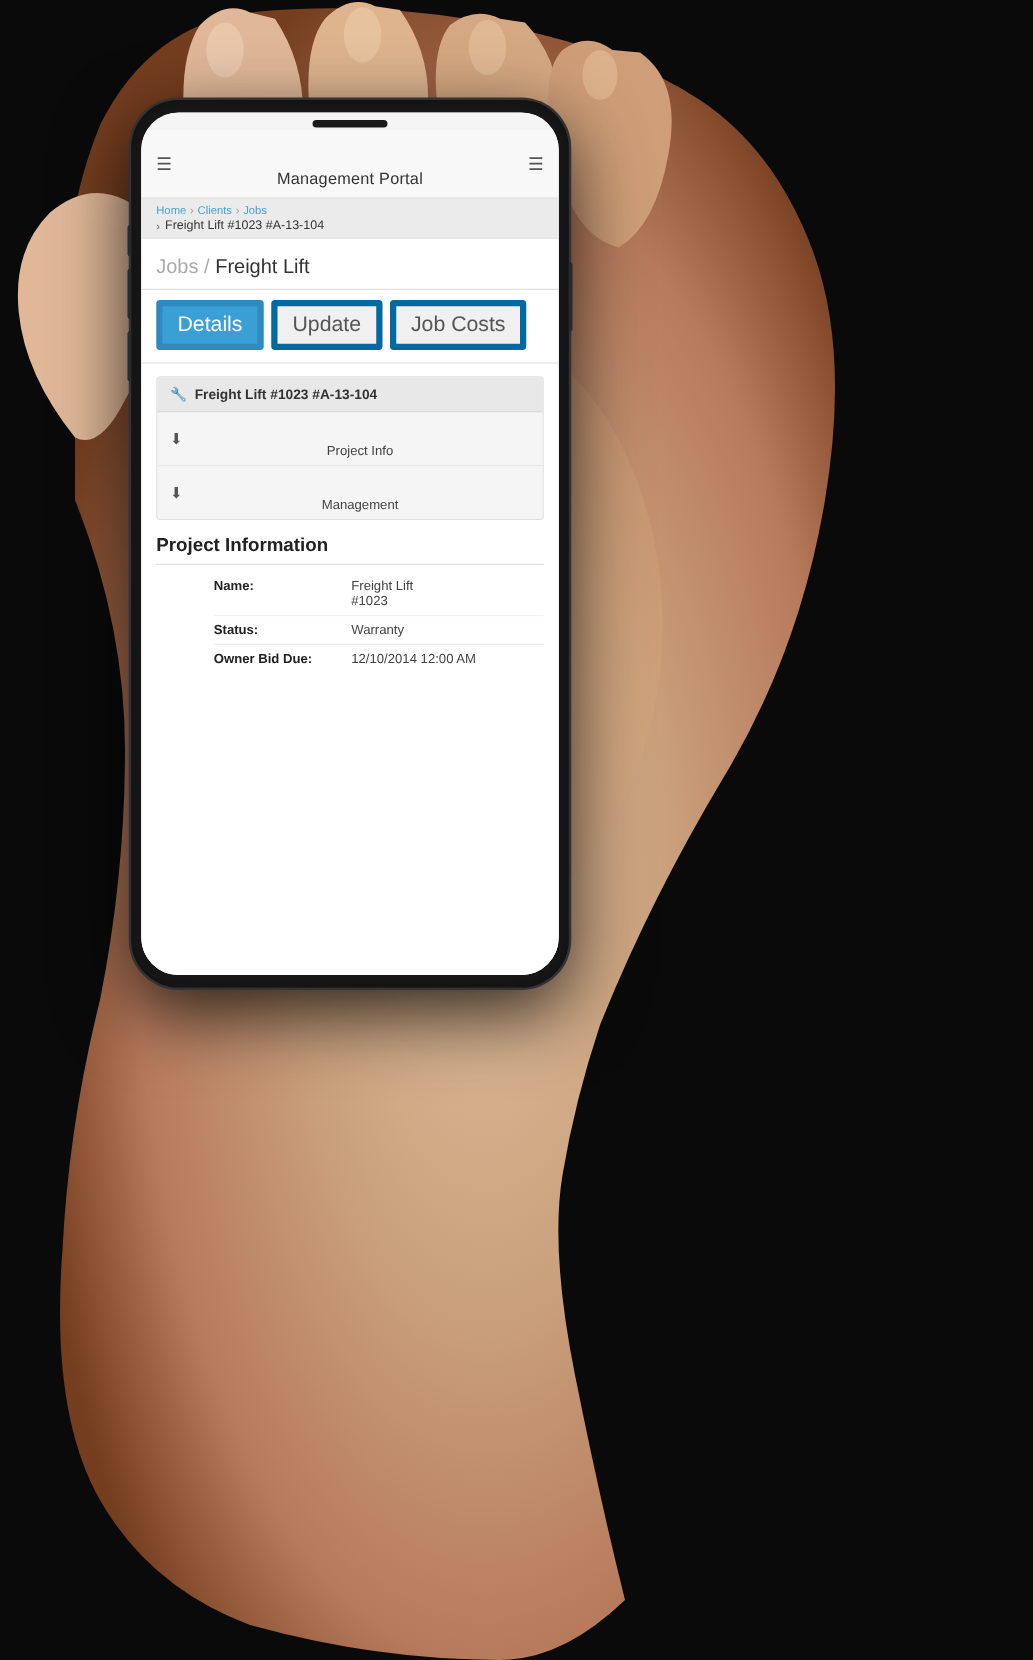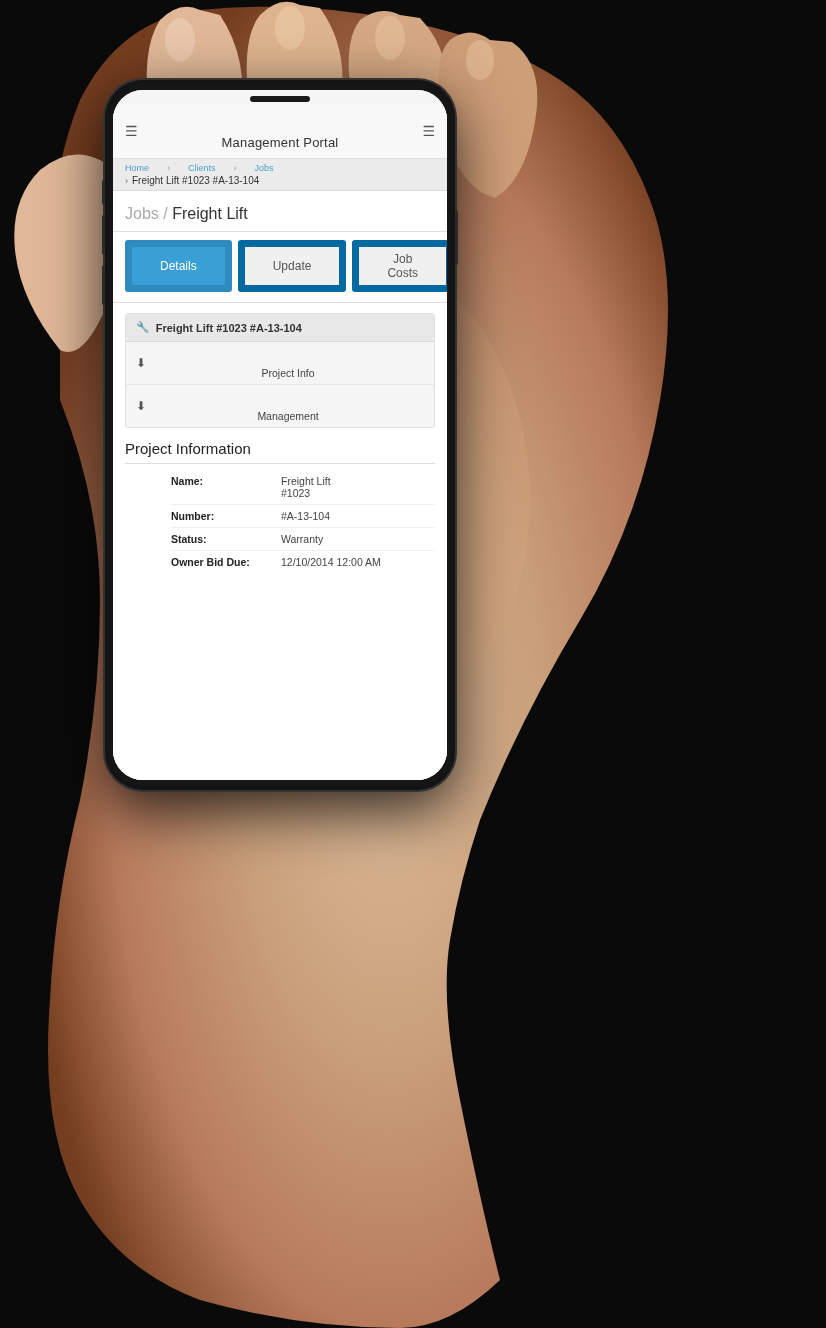--- a/index.html
+++ b/index.html
@@ -97,21 +97,21 @@
     
     .breadcrumb-bar {
       background: #ebebeb;
       padding: 4px 12px;
       border-bottom: 1px solid #ddd;
     }
 
     .breadcrumb-top {
       display: flex;
       align-items: center;
-      gap: 18px;
+      gap: 3px;
       font-size: 9px;
       color: #666;
       margin-bottom: 2px;
     }
 
     .breadcrumb-top span {
       color: #4a9fd4;
     }
 
     .breadcrumb-top .sep {
@@ -153,25 +153,25 @@
     
     .tab-area {
       background: #fff;
       padding: 8px 12px 10px;
       display: flex;
       gap: 6px;
       border-bottom: 1px solid #e0e0e0;
     }
 
     .tab-btn {
-      padding: 5px 28px;
-      border: 7px solid #0369a1;
+      padding: 5px 12px;
+      border: 5px solid #0369a1;
       background: #f0f0f0;
       border-radius: 3px;
-      font-size: 12px;
+      font-size: 17px;
       color: #555;
       cursor: pointer;
     }
 
     .tab-btn.active {
       background: #3a9fd5;
       border-color: #2e8abf;
       color: #fff;
     }
 
@@ -239,21 +239,21 @@
       margin-top: 20px;
     }
 
     
     .project-info-section {
       margin-top: 4px;
     }
 
     .project-info-title {
       font-size: 15px;
-      font-weight: 400;
+      font-weight: 700;
       color: #222;
       margin-bottom: 6px;
       padding-bottom: 6px;
       border-bottom: 1px solid #e0e0e0;
     }
 
     .info-table {
       width: 100%;
     }
 
@@ -398,24 +398,20 @@
 
         <div class="project-info-section">
           <div class="project-info-title">Project Information</div>
           <div class="info-table">
 
             <div class="info-row">
               <span class="info-label">Name:</span>
               <span class="info-value">Freight Lift<br>#1023</span>
             </div>
 
-            <div class="info-row">
-              <span class="info-label">Number:</span>
-              <span class="info-value">#A-13-104</span>
-            </div>
 
             <div class="info-row">
               <span class="info-label">Status:</span>
               <span class="info-value">Warranty</span>
             </div>
 
 
 
             <div class="info-row">
               <span class="info-label">Owner Bid Due:</span>

